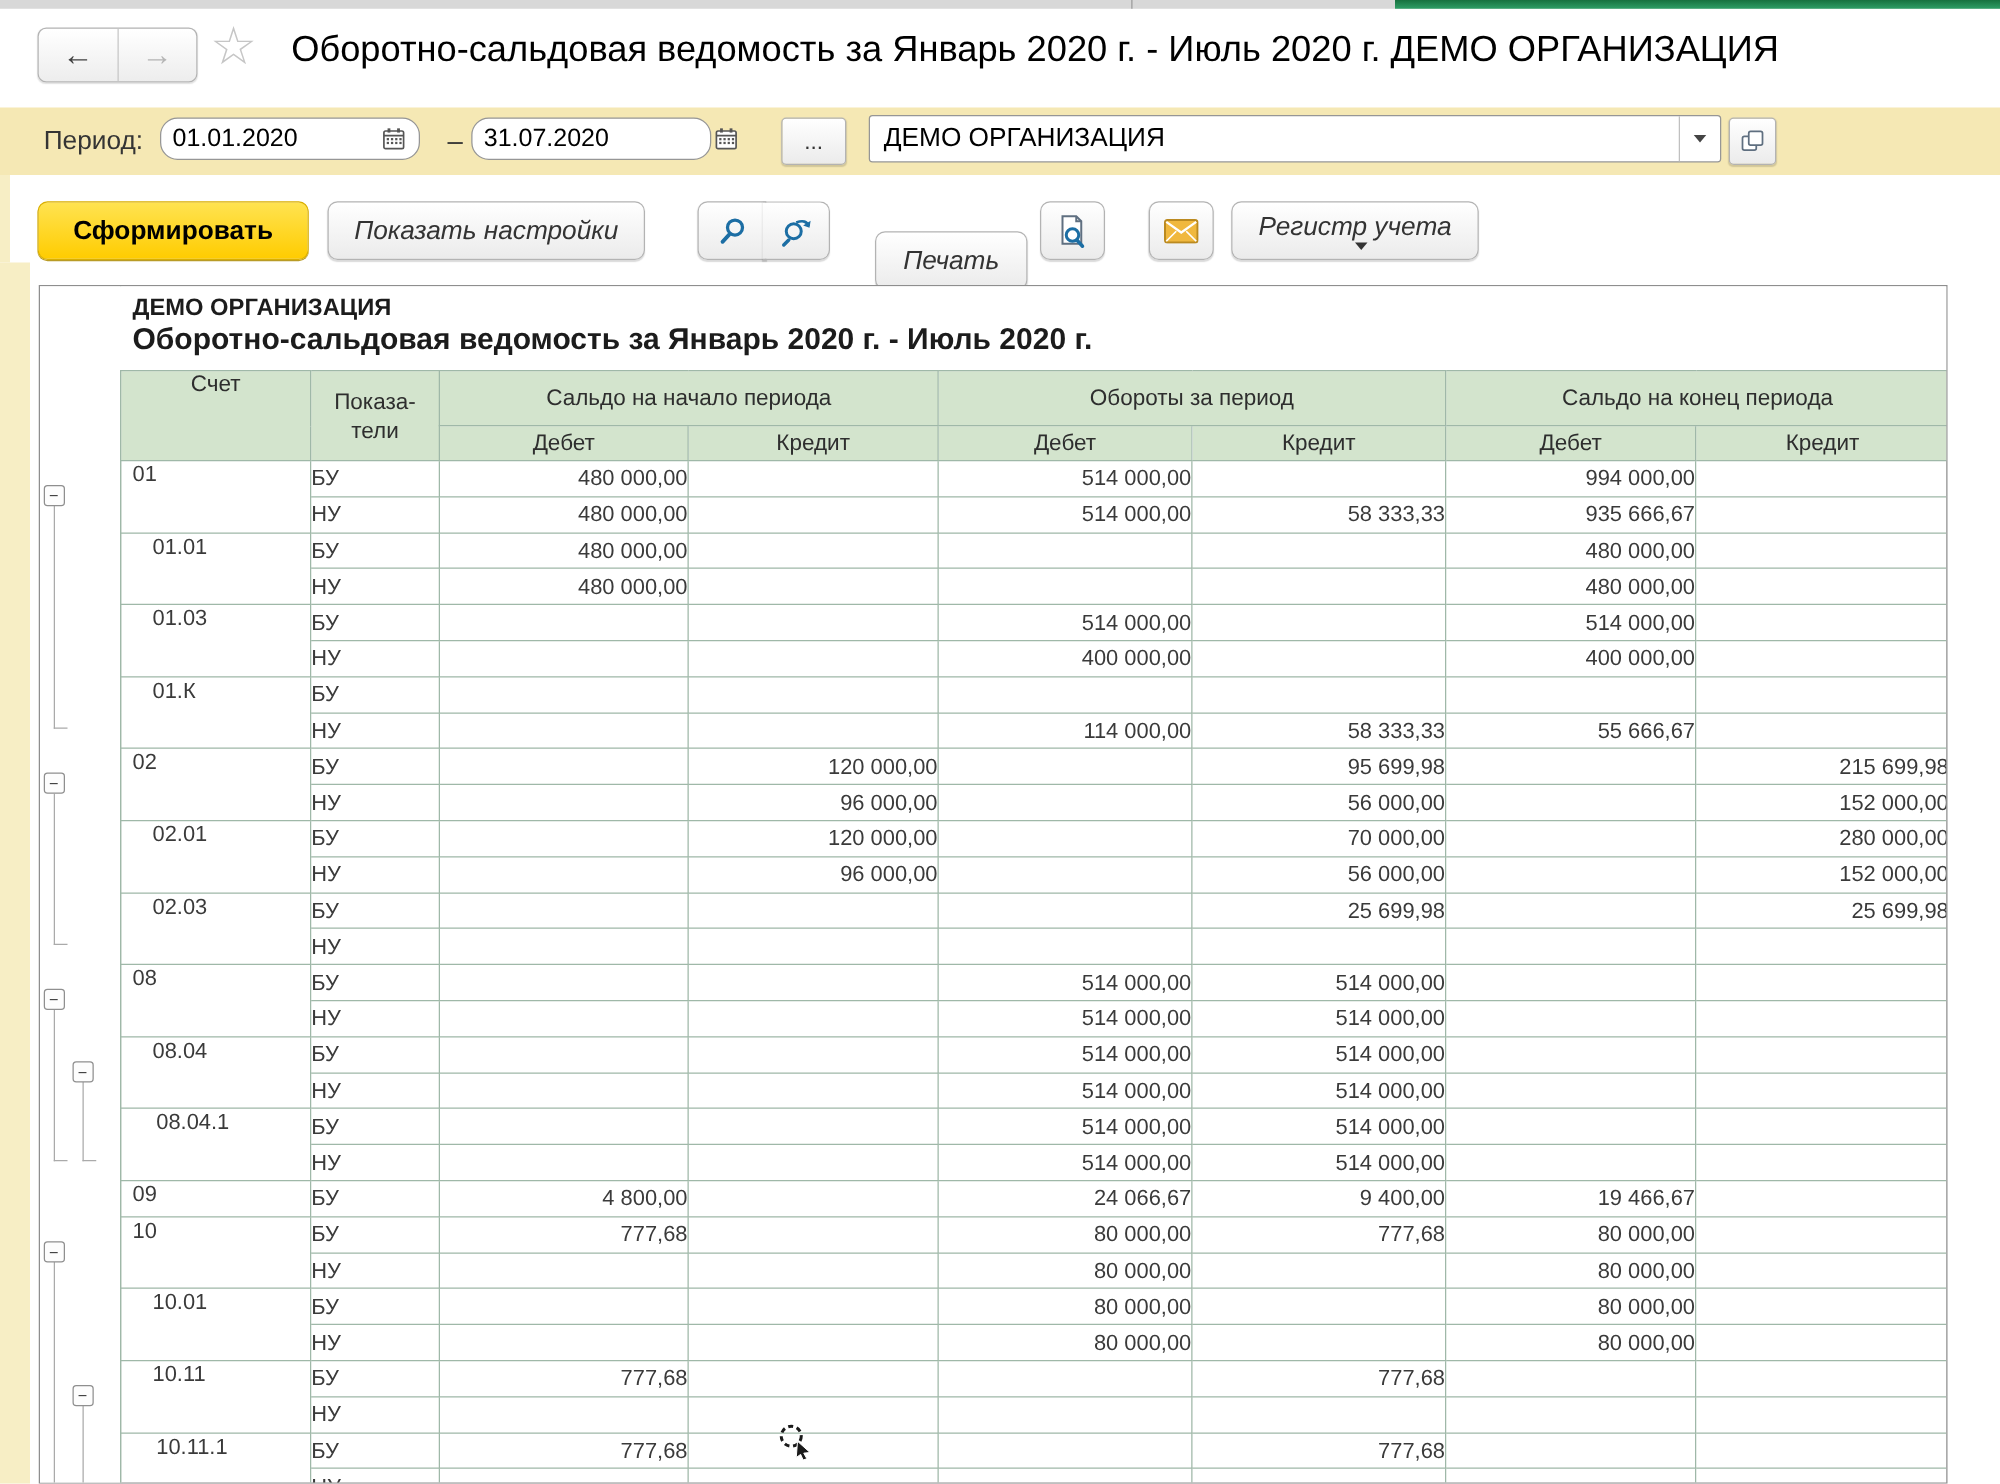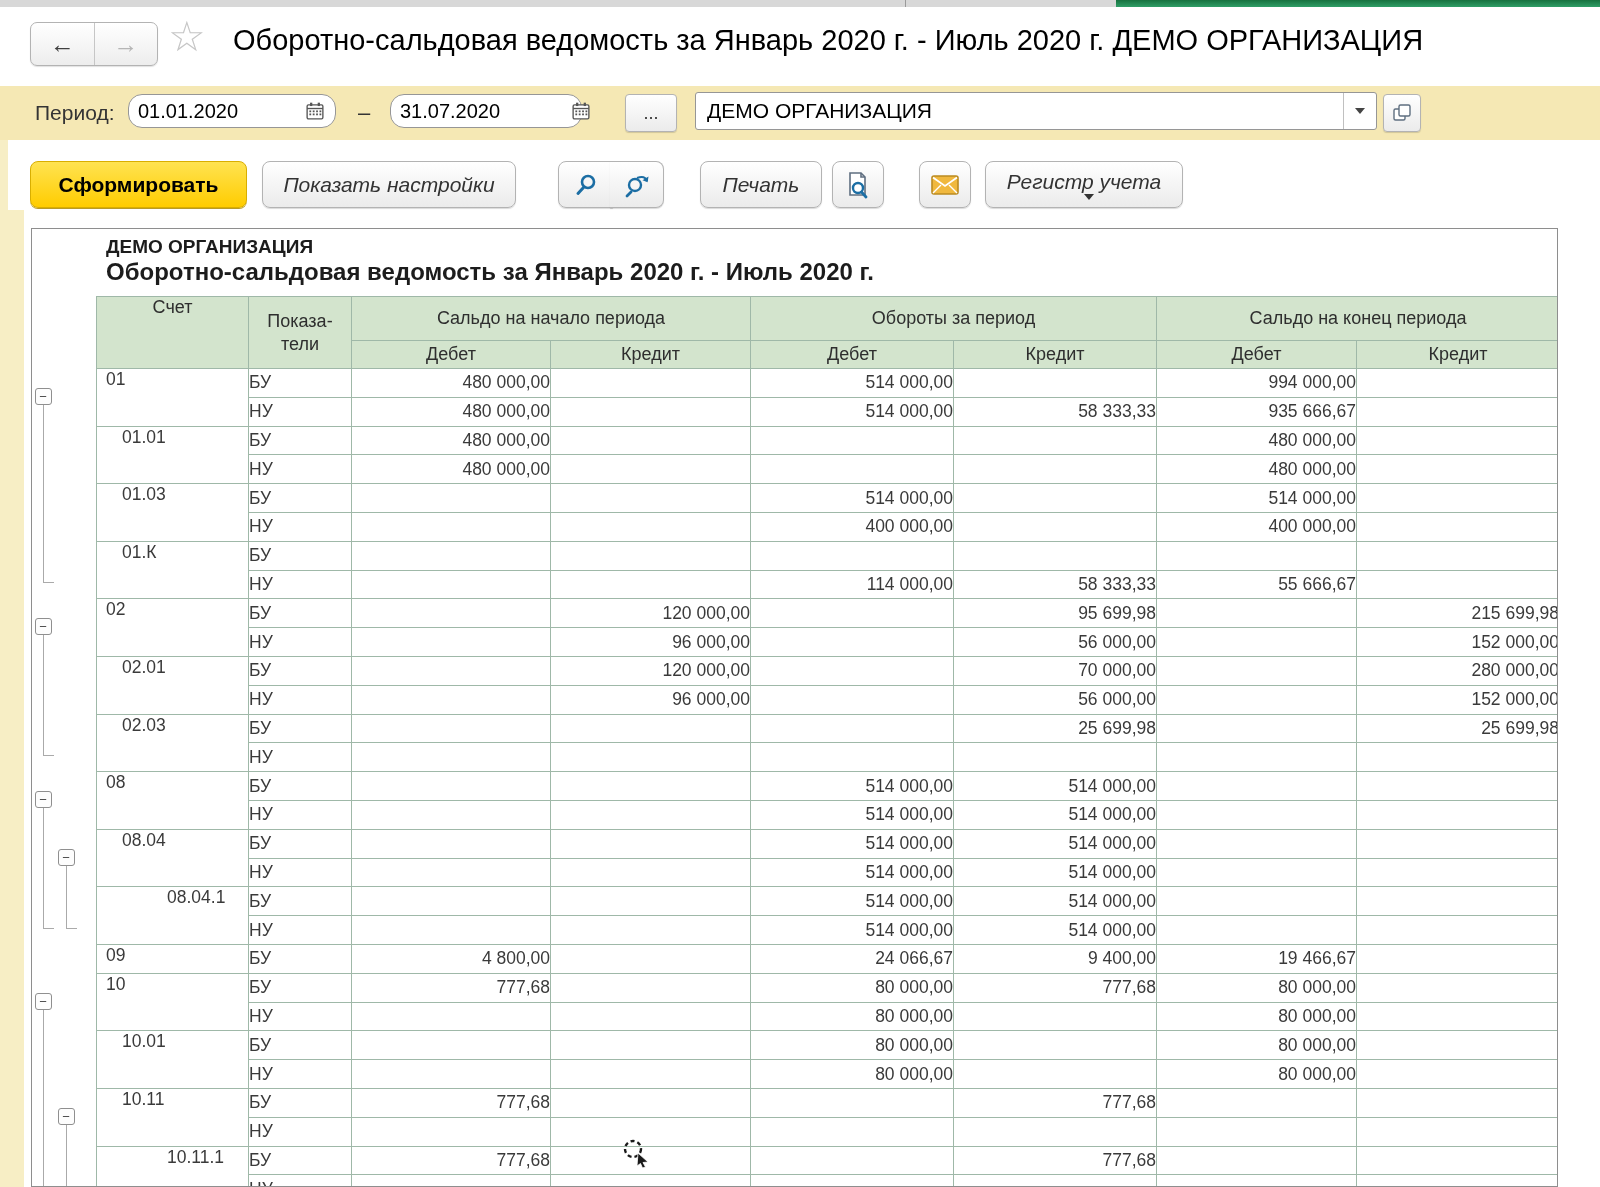--- a/index.html
+++ b/index.html
@@ -61,21 +61,21 @@
   .rtitles{position:absolute;left:64px;top:0;width:1462px;height:67px;background:#fff;}
   .orgname{position:absolute;left:10px;top:7px;font-size:19px;font-weight:bold;color:#1c1c1c;}
   .reptitle{position:absolute;left:10px;top:29px;font-size:24px;font-weight:bold;color:#1c1c1c;}
   table.rep{position:absolute;left:64px;top:67px;border-collapse:collapse;table-layout:fixed;width:1463px;}
   table.rep th, table.rep td{border:1px solid #9fb8a8;overflow:hidden;white-space:nowrap;box-sizing:border-box;}
   table.rep thead th{background:#d3e4cd;font-weight:normal;font-size:18px;color:#2e2e2e;text-align:center;padding:0;}
   th.hacct{text-align:left;vertical-align:top;padding:3px 0 0 8px;}
   th.hind{line-height:1.25;}
   table.rep td{font-size:17.5px;color:#3a3a3a;height:28.8px;padding:0;}
   td.acc{vertical-align:top;padding-top:3px;}
-  td.acc.ind0{padding-left:9px;} td.acc.ind1{padding-left:25px;} td.acc.ind2{padding-left:70px;}
+  td.acc.ind0{padding-left:9px;} td.acc.ind1{padding-left:25px;} td.acc.ind2{padding-left:28px;}
   td.ind{padding-left:9px;}
   td.val{text-align:right;padding-right:8px;}
   tr.acc-start td{border-top:1px solid #9fb8a8;}
   tr.acc-cont td{border-top:1px solid #c3d5c8;}
 
   
   .busycur{position:absolute;left:622px;top:1138px;width:28px;height:30px;}
 </style>
 </head>
 <body>
@@ -110,21 +110,21 @@
       <rect x="6" y="7.5" width="1.6" height="1.6"></rect>
       <rect x="9" y="7.5" width="1.6" height="1.6"></rect>
       <rect x="12" y="7.5" width="1.6" height="1.6"></rect>
   <rect x="3" y="10.2" width="1.6" height="1.6"></rect>
       <rect x="6" y="10.2" width="1.6" height="1.6"></rect>
       <rect x="9" y="10.2" width="1.6" height="1.6"></rect>
       <rect x="12" y="10.2" width="1.6" height="1.6"></rect>
     </g>
 </svg>
 <span class="dash">–</span>
-<input class="tinput" style="left: 390px; width: 192px;" readonly="" value="31.07.2020">
+<input class="tinput" style="left: 377px; width: 192px;" readonly="" value="31.07.2020">
 <svg class="calicon" style="left:572px;" viewBox="0 0 16 16">
   <rect x="1" y="2.5" width="14" height="12.5" rx="1.2" fill="#fff" stroke="#555" stroke-width="1.2"></rect>
   <line x1="1" y1="5.8" x2="15" y2="5.8" stroke="#555" stroke-width="1.2"></line>
   <rect x="3.6" y="0.6" width="2" height="3" fill="#555"></rect>
     <rect x="10.4" y="0.6" width="2" height="3" fill="#555"></rect>
   <g fill="#555">
       <rect x="3" y="7.5" width="1.6" height="1.6"></rect>
       <rect x="6" y="7.5" width="1.6" height="1.6"></rect>
       <rect x="9" y="7.5" width="1.6" height="1.6"></rect>
       <rect x="12" y="7.5" width="1.6" height="1.6"></rect>
@@ -157,21 +157,21 @@
   </svg>
 </div>
 <div class="btn tbtn" style="left:610px;width:53px;border-top-left-radius:0;border-bottom-left-radius:0;border-left:none;">
   <svg width="28" height="26" viewBox="0 0 28 26">
     <circle cx="12" cy="13" r="6" fill="none" stroke="#1c6ea4" stroke-width="2.4"></circle>
     <path d="M8 20 L4 24" stroke="#1c6ea4" stroke-width="2.8" stroke-linecap="round"></path>
     <path d="M14 6 Q22 3 24 9" fill="none" stroke="#1c6ea4" stroke-width="2.2"></path>
     <path d="M25.5 4.5 L24.6 10.2 L19.5 8.3 Z" fill="#1c6ea4"></path>
   </svg>
 </div>
-<div class="btn tbtn" style="left:700px;width:120px;">Печать</div>
+<div class="btn tbtn" style="left:700px;width:120px;margin-top:24px;">Печать</div>
 <div class="btn tbtn" style="left:832px;width:50px;">
   <svg width="26" height="28" viewBox="0 0 26 28">
     <path d="M5 2 h11 l4 4 v18 h-15 z" fill="#fff" stroke="#5f6f80" stroke-width="1.6"></path>
     <path d="M16 2 v4 h4" fill="none" stroke="#5f6f80" stroke-width="1.6"></path>
     <circle cx="13" cy="17" r="5" fill="none" stroke="#1c6ea4" stroke-width="2.4"></circle>
     <line x1="16.5" y1="21" x2="21" y2="26" stroke="#1c6ea4" stroke-width="2.8" stroke-linecap="round"></line>
   </svg>
 </div>
 <div class="btn tbtn" style="left:919px;width:50px;">
   <svg width="28" height="20" viewBox="0 0 28 20">

